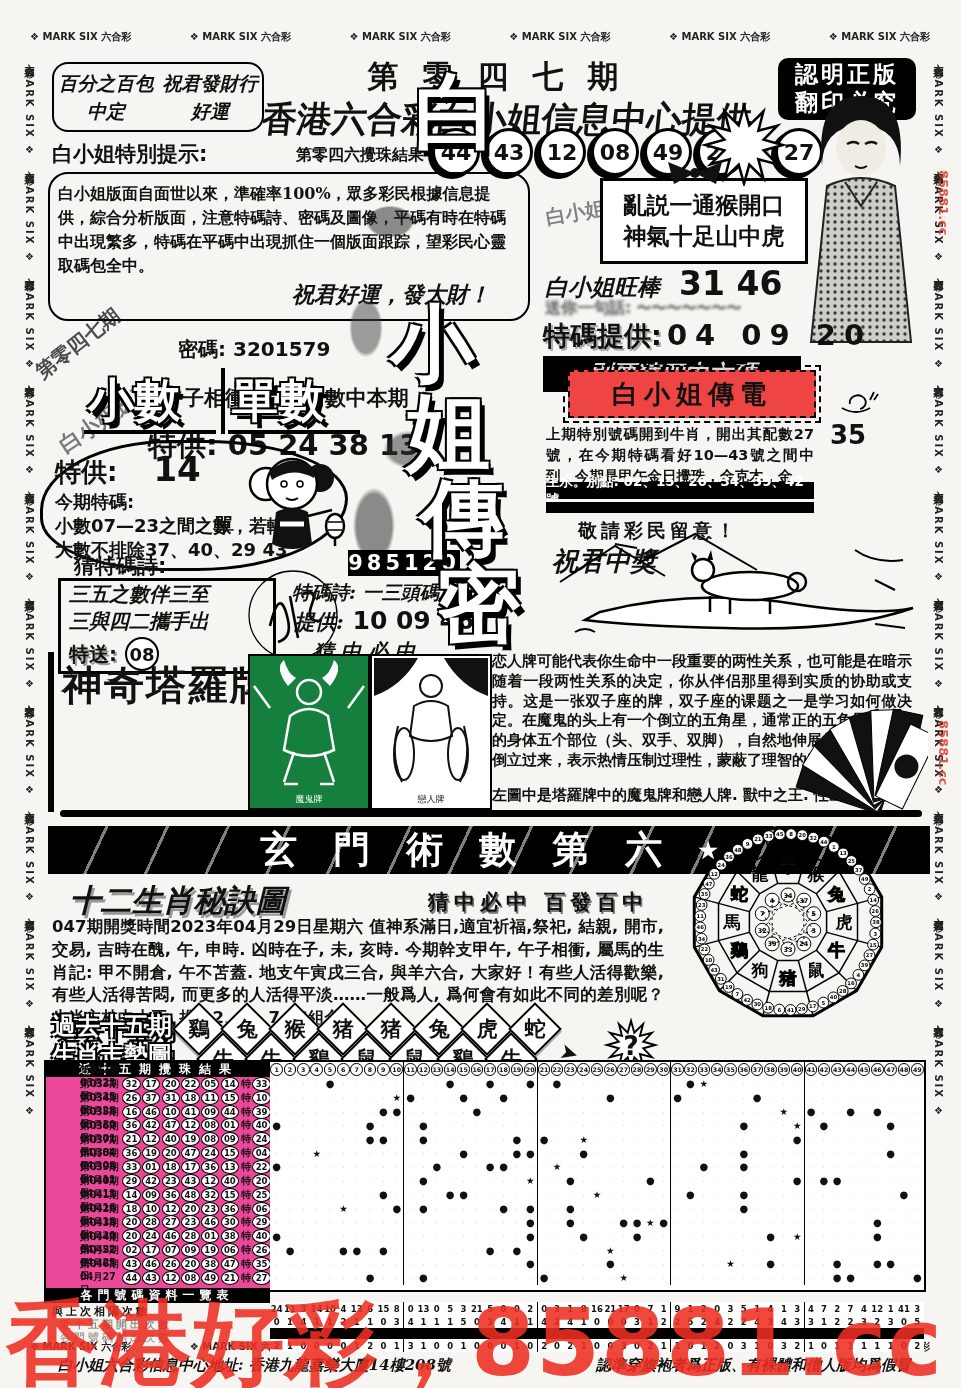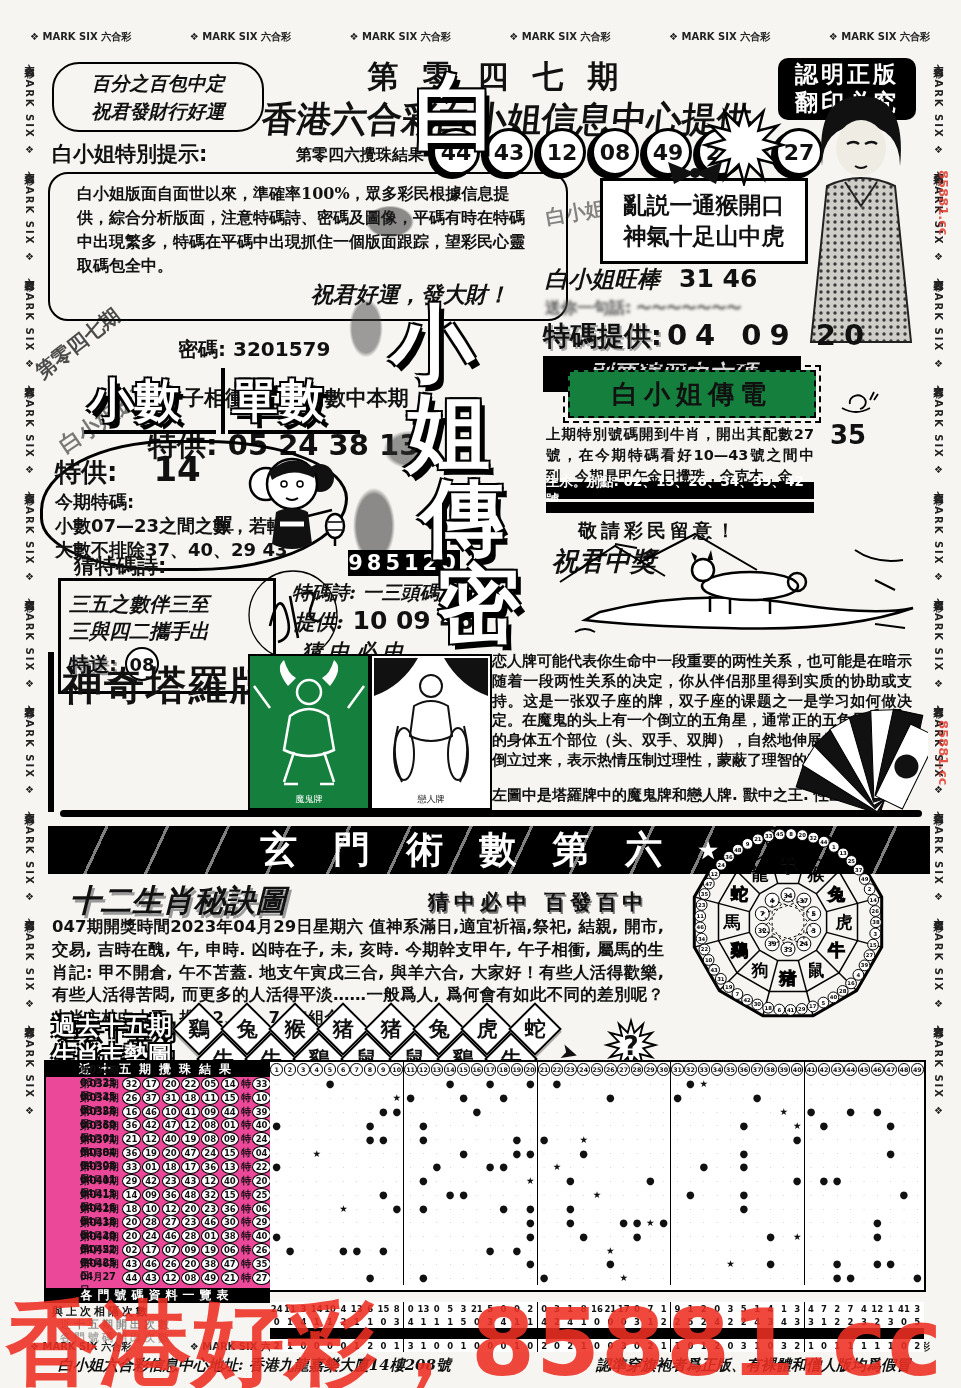--- a/index.html
+++ b/index.html
@@ -4,51 +4,51 @@
 <style>
   html,body{margin:0;padding:0;background:#888;}
   .page{position:relative;width:961px;height:1388px;background:#f6f5f1;overflow:hidden;
         font-family:"DejaVu Sans",sans-serif;color:#111;margin:0 auto;}
   .abs{position:absolute;}
   
   .hstrip{display:flex;justify-content:space-between;align-items:center;font-size:10px;font-weight:bold;color:#222;}
   .vstrip{writing-mode:vertical-rl;font-size:10px;font-weight:bold;color:#222;letter-spacing:2px;overflow:hidden;}
   .side-red{writing-mode:vertical-rl;color:#e23a2e;font-weight:900;font-size:13px;opacity:.85;}
   
-  .seal{border:2.5px solid #000;border-radius:27px;display:flex;flex-direction:column;justify-content:center;
+  .seal{border:2.5px solid #000;border-radius:16px;display:flex;justify-content:center;
         text-align:center;font-size:19px;font-weight:800;font-style:italic;line-height:1.5;font-family:"DejaVu Serif",serif;align-items:center;}
   .issue{font-size:31px;font-weight:900;letter-spacing:24px;text-align:center;font-family:"DejaVu Serif",serif;}
   .main-title{font-size:35px;font-weight:900;text-align:center;transform:skewX(-6deg);font-family:"DejaVu Serif",serif;white-space:nowrap;}
   .badge{background:#000;color:#fff;border-radius:10px;display:flex;flex-direction:column;align-items:center;
          justify-content:center;font-size:23px;font-weight:900;line-height:1.2;letter-spacing:3px;}
   .tip-label{font-size:21px;font-weight:900;}
   .result-label{font-size:16px;font-weight:800;}
   .balls{display:flex;align-items:center;gap:5px;}
   .ball{width:42px;height:42px;border:3px solid #000;border-radius:50%;background:#fff;display:flex;align-items:center;
         justify-content:center;font-size:22px;font-weight:900;box-shadow:-4px 3px 0 #000;}
   .sp-label{font-size:9px;font-weight:800;width:20px;line-height:1.15;text-align:center;}
   
-  .intro-box{border:2.5px solid #000;border-radius:20px;padding:8px 27px;font-size:16px;font-weight:700;
+  .intro-box{border:2.5px solid #000;border-radius:20px;padding:8px 8px;font-size:16px;font-weight:700;
              line-height:1.5;font-family:"DejaVu Serif",serif;}
   .wish{font-size:22px;font-weight:900;font-style:italic;display:block;text-align:right;margin-right:30px;}
   .diag{font-weight:900;opacity:.75;white-space:nowrap;font-family:"DejaVu Serif",serif;}
   .kv{font-weight:900;white-space:nowrap;}
   .outline-ch{color:#fff;text-shadow:-2px -2px 0 #000,2px -2px 0 #000,-2px 2px 0 #000,2px 2px 0 #000,5px 6px 0 #000;font-weight:900;}
   .bubble{border:3px solid #000;border-radius:48% 52% 55% 45% / 60% 50% 62% 45%;padding:6px 12px;}
   .vchar{font-size:84px;font-family:"DejaVu Serif",serif;z-index:3;}
   
   .mt-box{border:3.5px solid #000;display:flex;flex-direction:column;justify-content:center;text-align:center;
           font-size:23px;font-weight:900;line-height:1.35;background:#fff;}
   .smudge{filter:blur(1.6px);color:#555;}
   .blackbar{background:#000;color:#fff;display:flex;align-items:center;justify-content:center;}
   .dashbox{border:2px dashed #000;outline:2px dashed #000;outline-offset:3px;display:flex;align-items:center;
-           justify-content:center;font-size:26px;font-weight:900;letter-spacing:6px;background:#15803d;}
+           justify-content:center;font-size:26px;font-weight:900;letter-spacing:6px;background:#ef4444;}
   .body-sm{font-size:14.5px;font-weight:700;line-height:1.45;text-align:justify;}
   .callig{font-family:"DejaVu Serif",serif;font-style:italic;font-weight:900;}
-  .pbox{border:3px solid #000;padding:10px 8px;font-weight:800;}
+  .pbox{border:3px solid #000;padding:0 8px;font-weight:800;}
   .circle-num{display:inline-flex;width:30px;height:30px;border:2.5px solid #000;border-radius:50%;align-items:center;
               justify-content:center;font-size:18px;font-weight:900;background:#fff;}
   .code-black{background:#000;color:#fff;display:flex;align-items:center;justify-content:center;
               font-size:21px;font-weight:900;letter-spacing:4px;}
   
   .tarot-title{font-size:40px;font-weight:900;letter-spacing:2px;}
   .card{border:2px solid #000;}
   .tarot-body{font-size:15px;font-weight:600;line-height:1.32;text-align:justify;}
   
   .banner{background:#000;color:#fff;display:flex;align-items:center;justify-content:center;font-size:37px;
@@ -222,21 +222,21 @@
   <div class="abs mt-box" style="left:600px;top:178px;width:202px;height:80px;">
     <span>亂説一通猴開口</span>
     <span>神氣十足山中虎</span>
   </div>
   <svg class="abs" style="left:660px;top:160px;" width="70" height="26" viewBox="0 0 70 26">
     <path d="M35,13 L8,2 L14,24 Z M35,13 L62,2 L56,24 Z" fill="#111"></path>
       <circle cx="35" cy="13" r="5" fill="#111"></circle>
   </svg>
   <div class="abs" style="left:545px;top:264px;">
     <span class="callig" style="font-size:23px;">白小姐旺棒</span>
-    <span style="font-size:25px;font-weight:900;margin-left:14px;">31 46</span>
+    <span style="font-size:33px;font-weight:900;margin-left:14px;">31 46</span>
   </div>
   <div class="abs" style="left:545px;top:298px;">
     <span class="smudge" style="font-size:16px;font-weight:800;">送你一句話:</span>
     <span class="smudge" style="font-size:15px;font-weight:700;">〜〜〜〜〜〜〜</span>
   </div>
   <div class="abs" style="left:543px;top:318px;">
     <span style="font-size:27px;font-weight:900;text-shadow:2px 2px 0 #aaa;">特碼提供:</span>
     <span style="font-size:29px;font-weight:900;letter-spacing:8px;">04 09 20</span>
   </div>
   <div class="abs blackbar" style="left:543px;top:356px;width:258px;height:36px;">
@@ -269,21 +269,21 @@
   </svg>
   <div class="abs code-black" style="left:348px;top:550px;width:112px;height:26px;">985120</div>
   <div class="abs callig" style="left:292px;top:580px;font-size:19px;">
     <span>特碼詩:</span>
     <span>一三頭碼二一取</span>
   </div>
   <div class="abs" style="left:294px;top:606px;font-size:25px;font-weight:900;">
     <span class="callig" style="font-size:21px;">提供:</span>
     <span>10 09 46</span>
   </div>
-  <div class="abs callig" style="left:302px;top:638px;font-size:20px;letter-spacing:7px;">猜中必中</div>
+  <div class="abs callig" style="left:314px;top:638px;font-size:20px;letter-spacing:7px;">猜中必中</div>
 
   <svg class="abs" style="left:545px;top:520px;" width="380" height="135" viewBox="0 0 380 135">
     <path d="M15,62 L70,26 L120,56 M92,44 L150,14 L212,50 M70,24 l22,4" fill="none" stroke="#000" stroke-width="2"></path>
     <path d="M55,92 Q150,68 250,84 Q330,96 368,88 Q300,112 180,108 Q90,106 40,100 Z" fill="#fff" stroke="#000" stroke-width="2.5"></path>
     <ellipse cx="205" cy="66" rx="48" ry="14" fill="#fff" stroke="#000" stroke-width="2.5"></ellipse>
     <circle cx="158" cy="50" r="11" fill="#fff" stroke="#000" stroke-width="2.5"></circle>
     <path d="M150,42 l-4,-10 6,4 z M162,40 l4,-10 2,10 z" fill="#000"></path>
     <path d="M165,76 v16 M185,78 v16 M225,78 v16" stroke="#000" stroke-width="2.5"></path>
     <circle cx="252" cy="62" r="9" fill="none" stroke="#000" stroke-width="2.5"></circle>
     <path d="M310,30 q20,14 48,10 M330,60 l20,10" stroke="#000" stroke-width="2" fill="none"></path>

